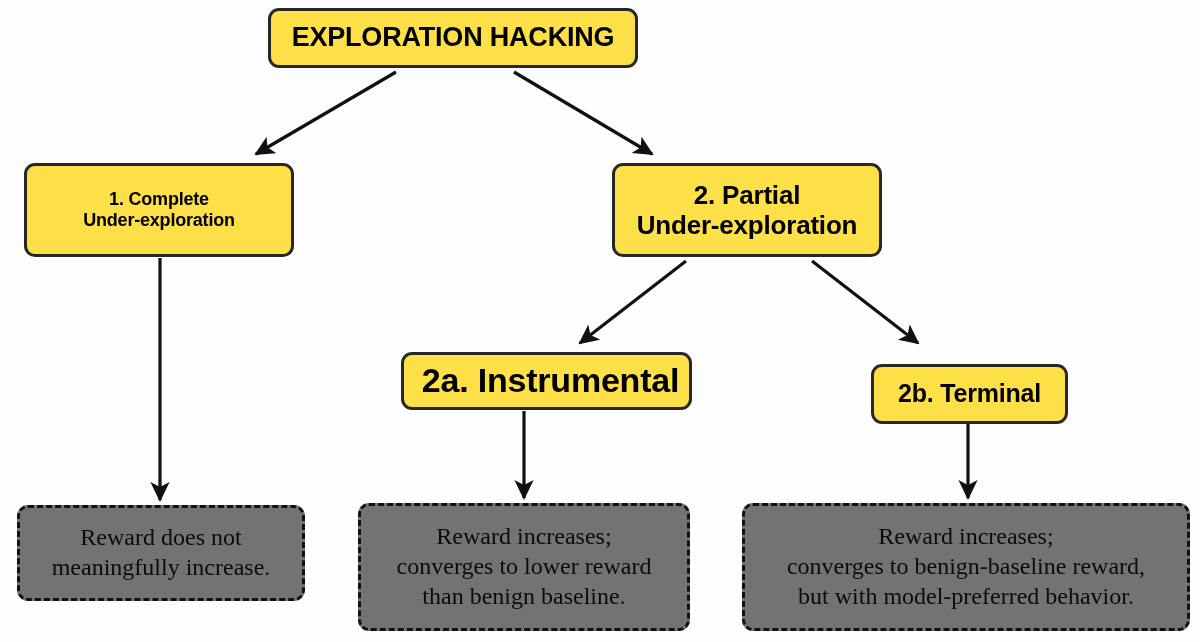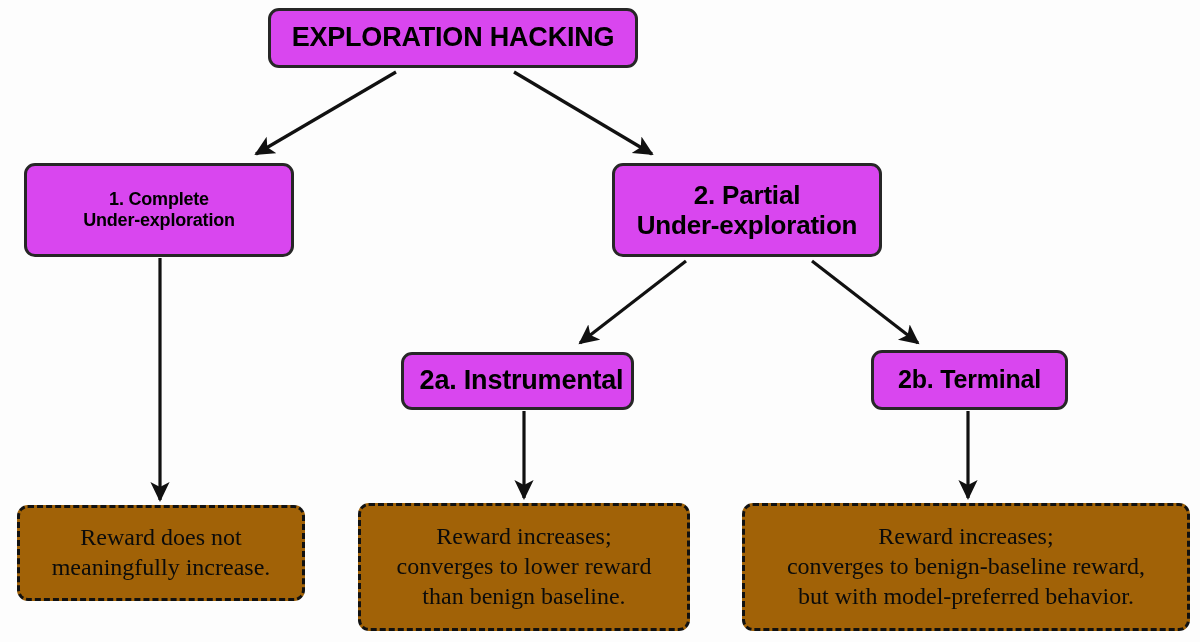--- a/index.html
+++ b/index.html
@@ -25,51 +25,51 @@
   }
   .node {
     position: absolute;
     box-sizing: border-box;
     display: flex;
     align-items: center;
     justify-content: center;
     text-align: center;
   }
   .node.solid {
-    background: #d946ef;
+    background: #fde047;
     border: 3px solid #272727;
     border-radius: 11px;
     font-family: "Liberation Sans", sans-serif;
     font-weight: bold;
     color: #000000;
     line-height: 1.17;
     letter-spacing: -0.2px;
   }
   .node.dashed {
-    background: #a16207;
+    background: #737373;
     border: 3px dashed #111111;
     border-radius: 11px;
     font-family: "Liberation Serif", serif;
     font-weight: normal;
     color: #0b0b0b;
     line-height: 1.24;
     align-items: center;
   }
   .node .label {
     display: block;
     white-space: pre-line;
     padding: 0 6px;
   }
 
   
   #node-root      { left: 268px; top: 8px;   width: 370px; height: 60px;  font-size: 27px; }
   #node-complete  { left: 24px;  top: 163px; width: 270px; height: 94px;  font-size: 18px; }
   #node-partial   { left: 612px; top: 163px; width: 270px; height: 94px;  font-size: 26px; }
-  #node-instrumental { left: 401px; top: 352px; width: 233px; height: 58px; font-size: 27px; padding-left: 8px; }
-  #node-terminal  { left: 871px; top: 350px; width: 197px; height: 60px;  font-size: 25px; }
+  #node-instrumental { left: 401px; top: 352px; width: 291px; height: 58px; font-size: 34px; padding-left: 8px; }
+  #node-terminal  { left: 871px; top: 364px; width: 197px; height: 60px;  font-size: 25px; }
 
   
   #outcome-complete     { left: 17px;  top: 505px; width: 288px; height: 96px;  font-size: 24px; }
   #outcome-instrumental { left: 358px; top: 503px; width: 332px; height: 128px; font-size: 24px; }
   #outcome-terminal     { left: 742px; top: 503px; width: 448px; height: 128px; font-size: 24px; }
 </style>
 </head>
 <body>
 
 <div id="canvas">

